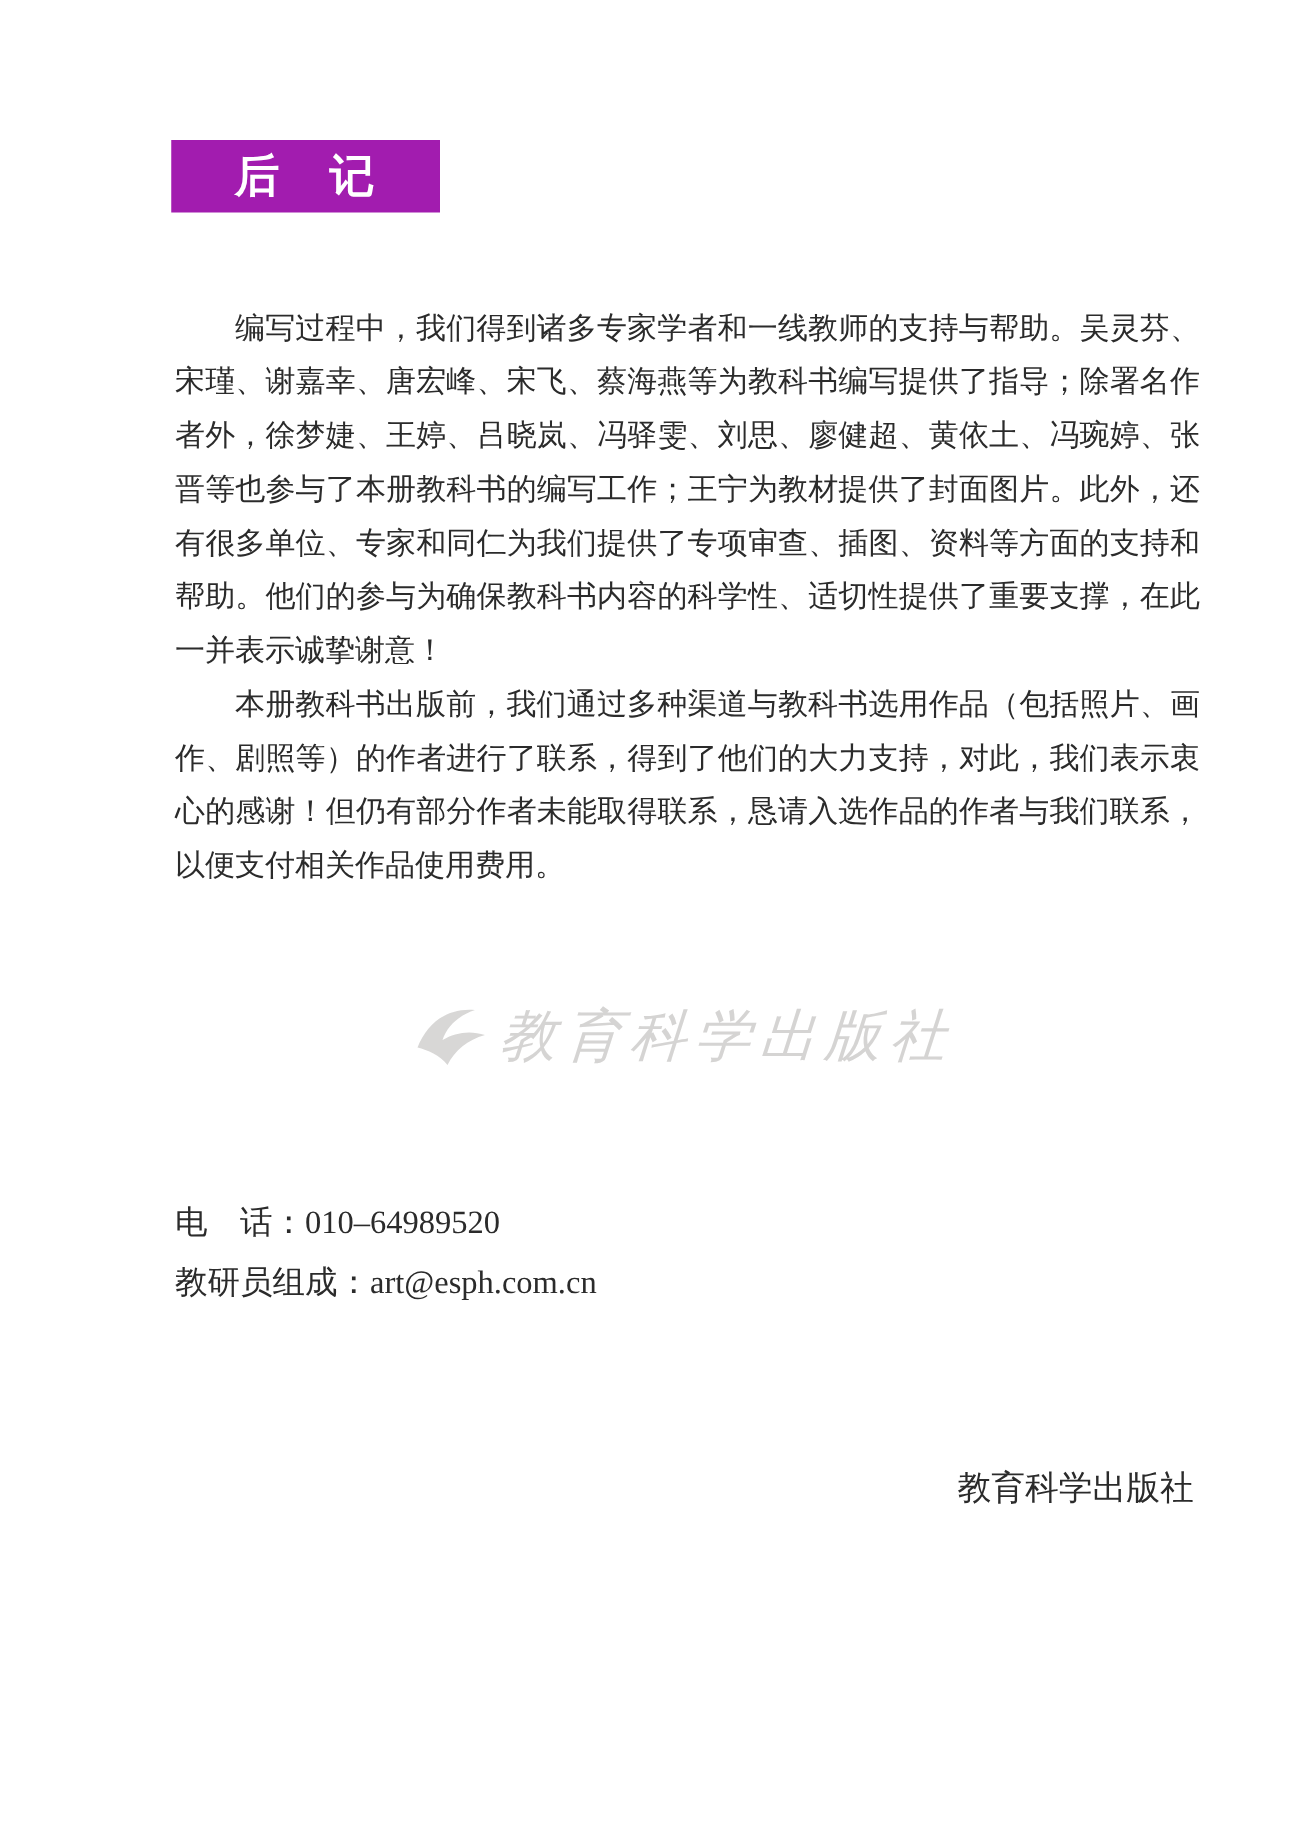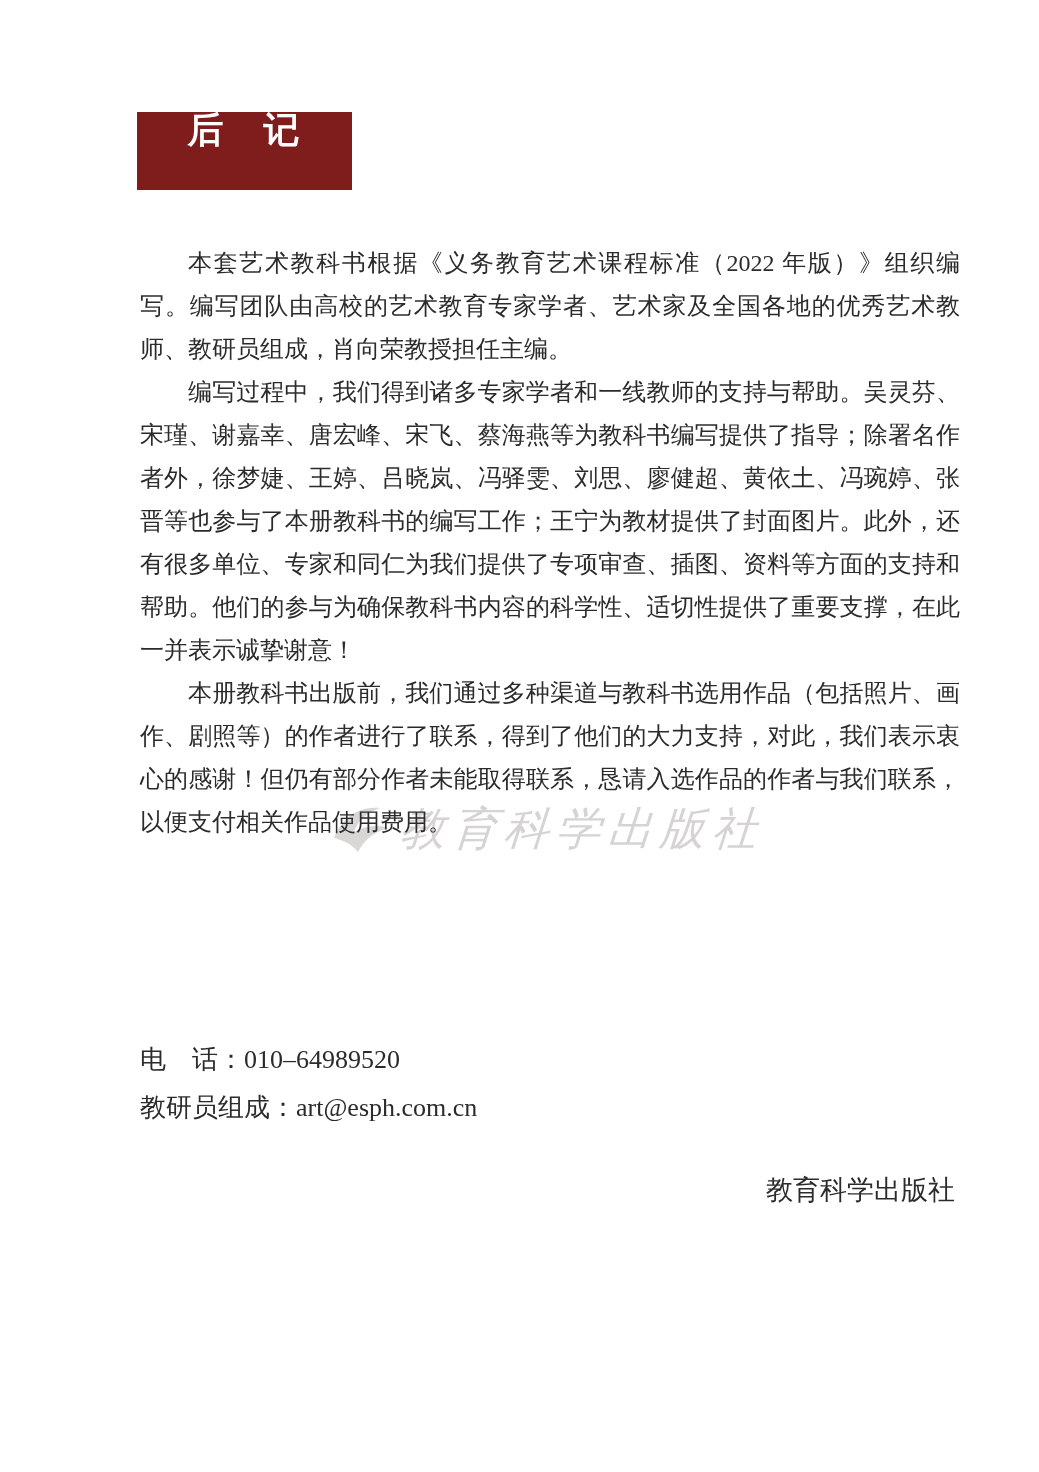--- a/index.html
+++ b/index.html
@@ -17,23 +17,24 @@
     font-family: "Liberation Serif", "DejaVu Serif", serif;
     color: #2b2b2b;
   }
 
   
   .title-box {
     position: absolute;
     left: 137px;
     top: 112px;
     width: 215px;
-    height: 78px;
-    background: #7f1d1d;
+    height: 58px;
+    background: #a21caf;
     display: flex;
+    align-items: center;
     justify-content: center;
   }
   .title-box .title-text {
     font-family: "Liberation Sans", "DejaVu Sans", sans-serif;
     font-weight: bold;
     font-size: 36px;
     line-height: 1;
     color: #ffffff;
     letter-spacing: 2px;
   }
@@ -79,21 +80,21 @@
     text-align: justify;
     text-justify: inter-ideograph;
     text-indent: 2em;
     color: #2b2b2b;
   }
 
   
   .contact {
     position: absolute;
     left: 140px;
-    top: 1036px;
+    top: 954px;
     z-index: 2;
   }
   .contact .contact-row {
     font-size: 26px;
     line-height: 48px;
     color: #2b2b2b;
     white-space: nowrap;
   }
   .contact .contact-value {
     font-family: "Liberation Serif", "DejaVu Serif", serif;
@@ -121,21 +122,20 @@
   </div>
 
   <div class="watermark">
     <svg class="wm-logo" viewBox="0 0 66 62" xmlns="http://www.w3.org/2000/svg">
       <path d="M6 40 C14 20, 30 8, 52 10 C40 14, 30 22, 26 34 C36 28, 48 26, 60 30 C46 34, 36 42, 30 54 C24 46, 14 42, 6 40 Z" fill="#b9b7b5"></path>
     </svg>
     <span class="wm-text">教育科学出版社</span>
   </div>
 
   <div class="body-text">
-    <p>本套艺术教科书根据《义务教育艺术课程标准（2022 年版）》组织编写。编写团队由高校的艺术教育专家学者、艺术家及全国各地的优秀艺术教师、教研员组成，肖向荣教授担任主编。</p>
     <p>编写过程中，我们得到诸多专家学者和一线教师的支持与帮助。吴灵芬、宋瑾、谢嘉幸、唐宏峰、宋飞、蔡海燕等为教科书编写提供了指导；除署名作者外，徐梦婕、王婷、吕晓岚、冯驿雯、刘思、廖健超、黄依土、冯琬婷、张晋等也参与了本册教科书的编写工作；王宁为教材提供了封面图片。此外，还有很多单位、专家和同仁为我们提供了专项审查、插图、资料等方面的支持和帮助。他们的参与为确保教科书内容的科学性、适切性提供了重要支撑，在此一并表示诚挚谢意！</p>
     <p>本册教科书出版前，我们通过多种渠道与教科书选用作品（包括照片、画作、剧照等）的作者进行了联系，得到了他们的大力支持，对此，我们表示衷心的感谢！但仍有部分作者未能取得联系，恳请入选作品的作者与我们联系，以便支付相关作品使用费用。</p>
   </div>
 
   <div class="contact">
     <div class="contact-row">
       <span>电　话：</span><span class="contact-value">010–64989520</span>
     </div>
     <div class="contact-row">
       <span>教研员组成：</span><span class="contact-value">art@esph.com.cn</span>

